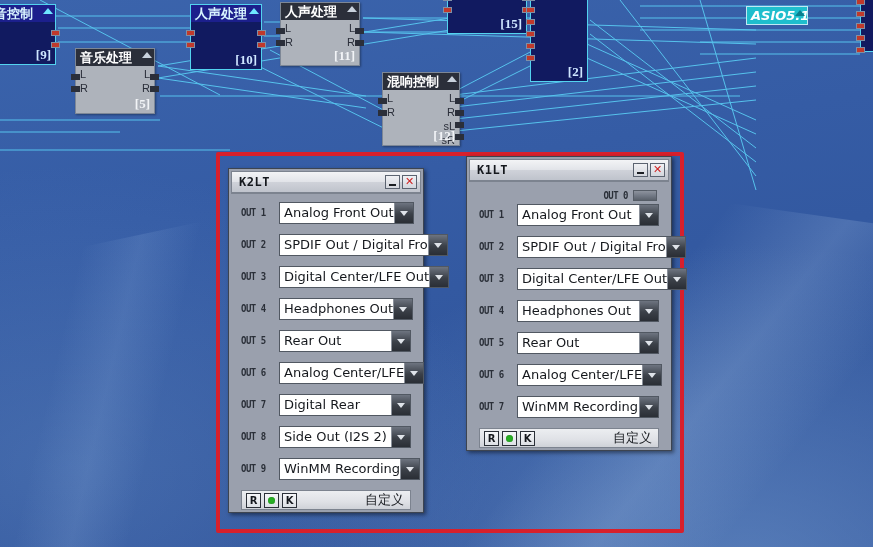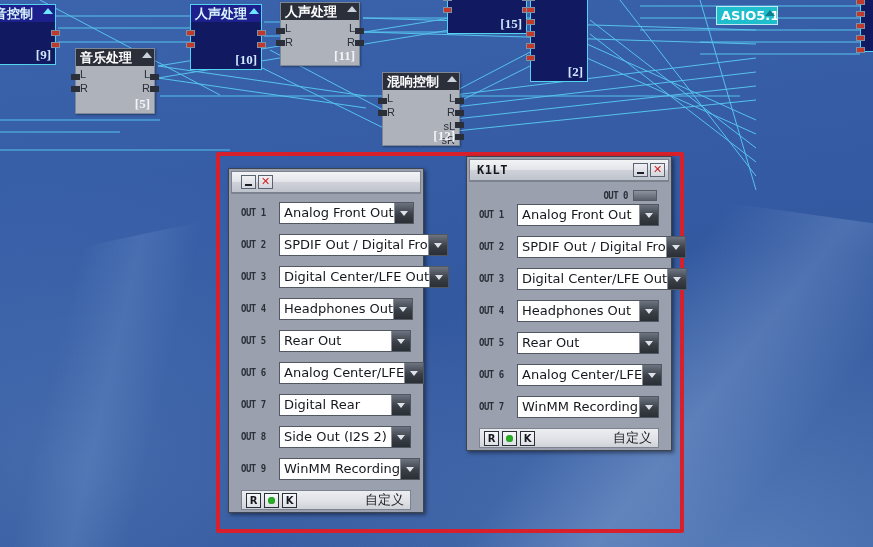--- a/index.html
+++ b/index.html
@@ -468,39 +468,40 @@
         <div class="node-body" style="height: 94px;">
           <span class="pin l" style="top: 8px;"></span>
           <span class="pin l" style="top: 20px;"></span>
           <span class="pin l" style="top: 32px;"></span>
           <span class="pin l" style="top: 44px;"></span>
           <span class="pin l" style="top: 56px;"></span>
           <span class="pin l" style="top: 68px;"></span>
           <span class="node-idx">[2]</span>
         </div>
       </div>
-      <div class="node teal" style="left: 716px; top: 6px; width: 62px;">
+      <div class="node teal" style="left: 746px; top: 6px; width: 62px; font-style: italic;">
         <div class="node-title"><span>ASIO5.1</span><span class="caret"></span></div>
       </div>
       <div class="node dark" style="left: 860px; top: -10px; width: 40px;">
         <div class="node-body" style="height: 60px;">
           <span class="pin l" style="top: 8px;"></span>
           <span class="pin l" style="top: 20px;"></span>
           <span class="pin l" style="top: 32px;"></span>
           <span class="pin l" style="top: 44px;"></span>
           <span class="pin l" style="top: 56px;"></span>
         </div>
       </div>
     </div>
 
   <div id="red-rect"></div>
 
   <div id="dialogs-layer">
       <div class="dialog" style="left: 228px; top: 168px; width: 196px;">
         <div class="titlebar">
+          <span class="title-text">K2LT</span>
           <span class="tbtn min"></span>
           <span class="tbtn close">✕</span>
         </div>
         <div class="dlg-body">
           <div class="row">
             <span class="row-label">OUT 1</span>
             <span class="combo">
               <span class="combo-value">Analog Front Out</span>
               <span class="combo-arrow"></span>
             </span>

